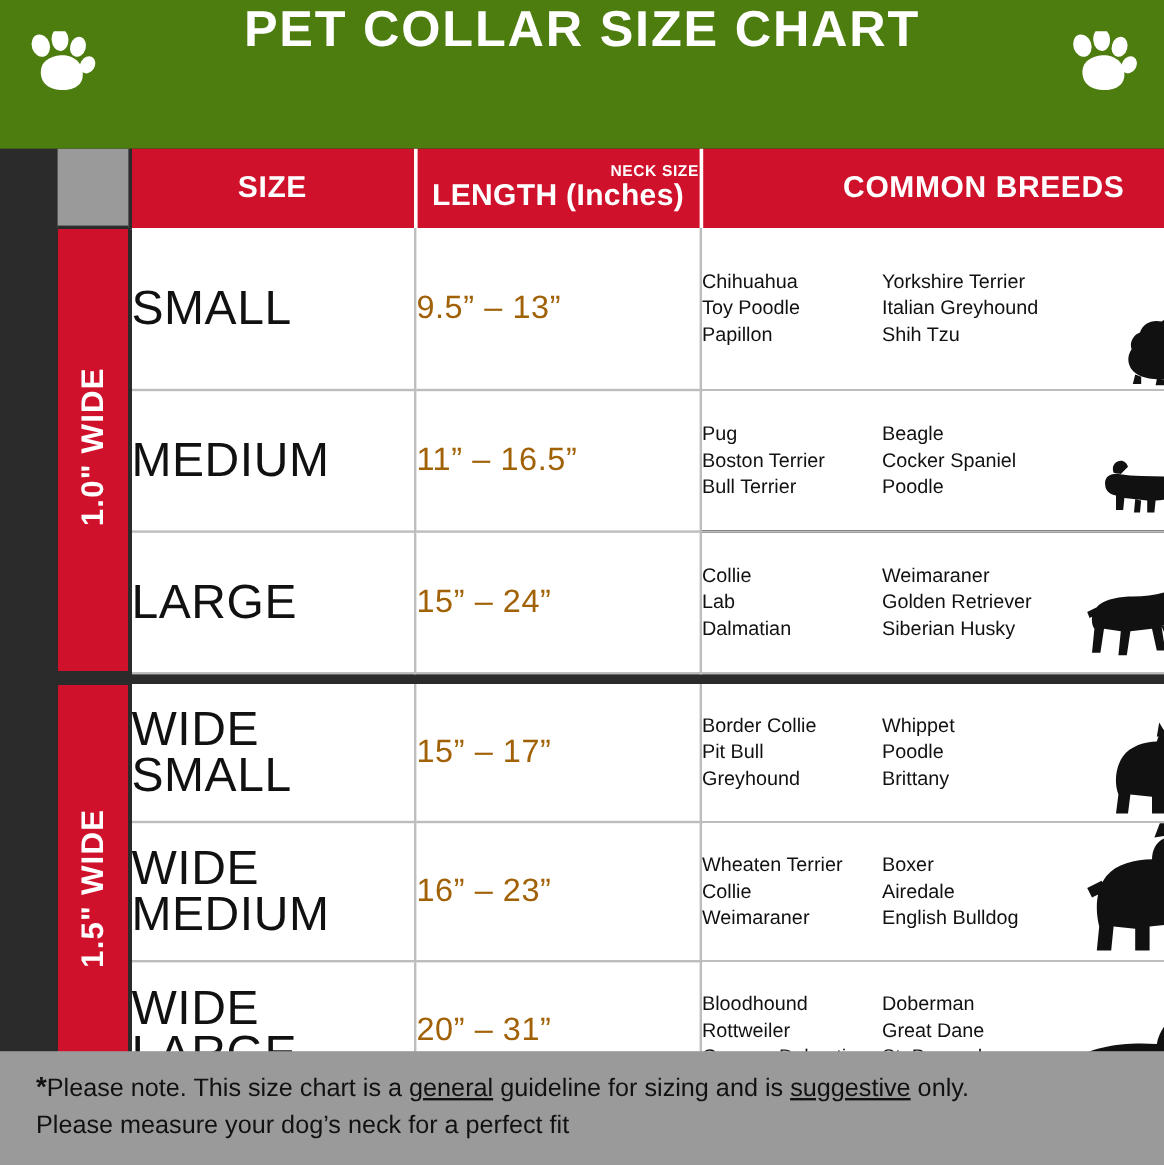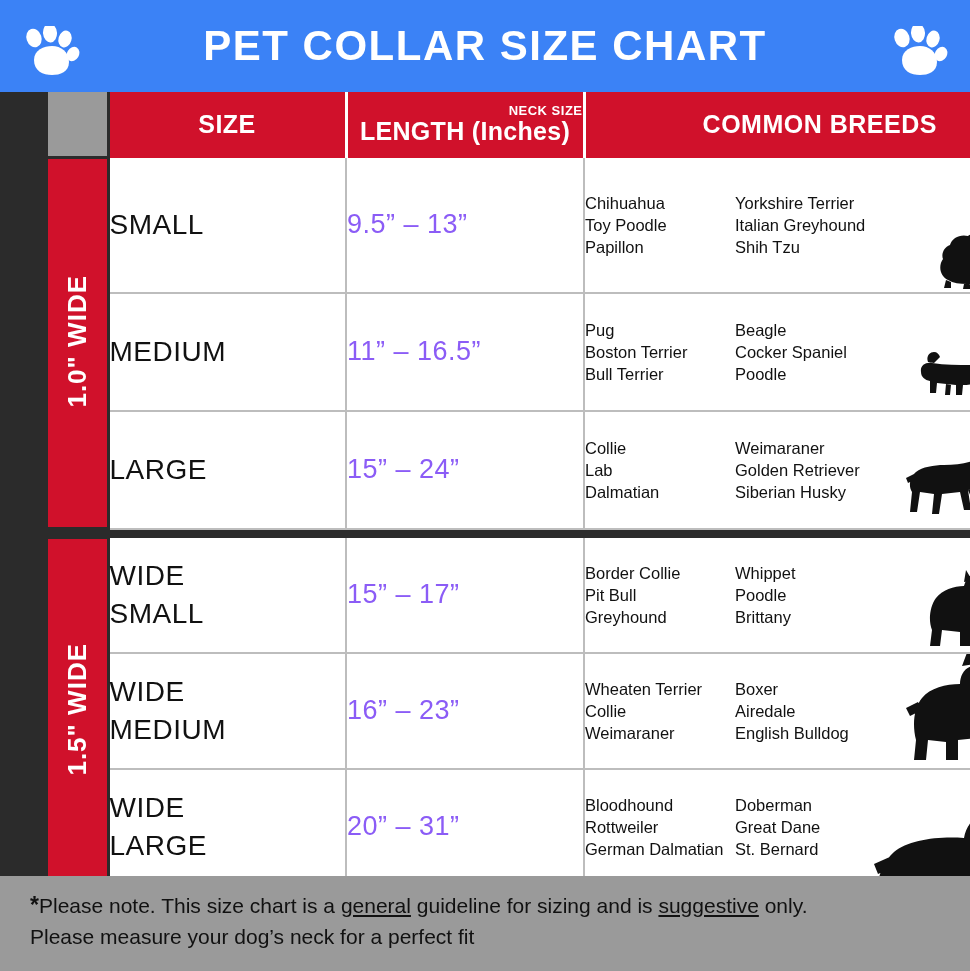--- a/index.html
+++ b/index.html
@@ -17,24 +17,24 @@
     position: relative;
     width: 970px;
     height: 971px;
     background: #2b2b2b;
     box-sizing: border-box;
   }
 
   
   .header {
     position: relative;
-    height: 92px;
-    background: #3b82f6;
+    height: 124px;
+    background: #4d7c0f;
     display: flex;
-    align-items: center;
+    align-items: flex-start;
     justify-content: center;
   }
   .header-title {
     color: #ffffff;
     font-size: 42px;
     font-weight: bold;
     letter-spacing: 1.5px;
     text-align: center;
     white-space: nowrap;
   }
@@ -122,29 +122,29 @@
   }
 
   
   .cell {
     background: #ffffff;
     border-right: 2px solid #bdbdbd;
     border-bottom: 2px solid #bdbdbd;
   }
   .cell.no-right { border-right: none; }
   .size-cell {
-    font-size: 28px;
+    font-size: 40px;
     color: #111111;
     padding-left: 26px;
     line-height: 38px;
     letter-spacing: 0.5px;
   }
   .len-cell {
     font-size: 27px;
-    color: #8b5cf6;
+    color: #a16207;
     padding-left: 22px;
     letter-spacing: 0.5px;
   }
   .breed-cell {
     position: relative;
     padding: 8px 0 8px 30px;
     overflow: hidden;
   }
   .breed-cols {
     display: flex;

